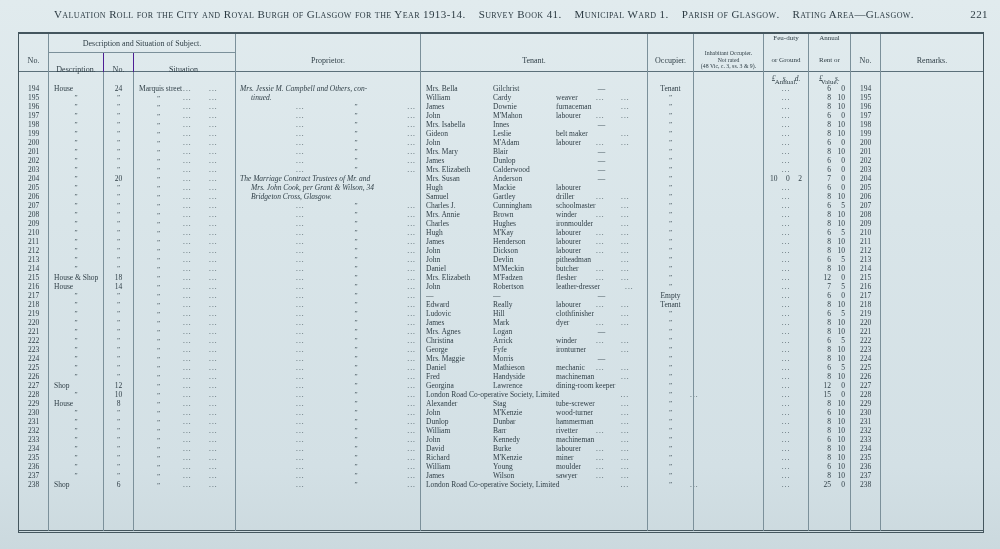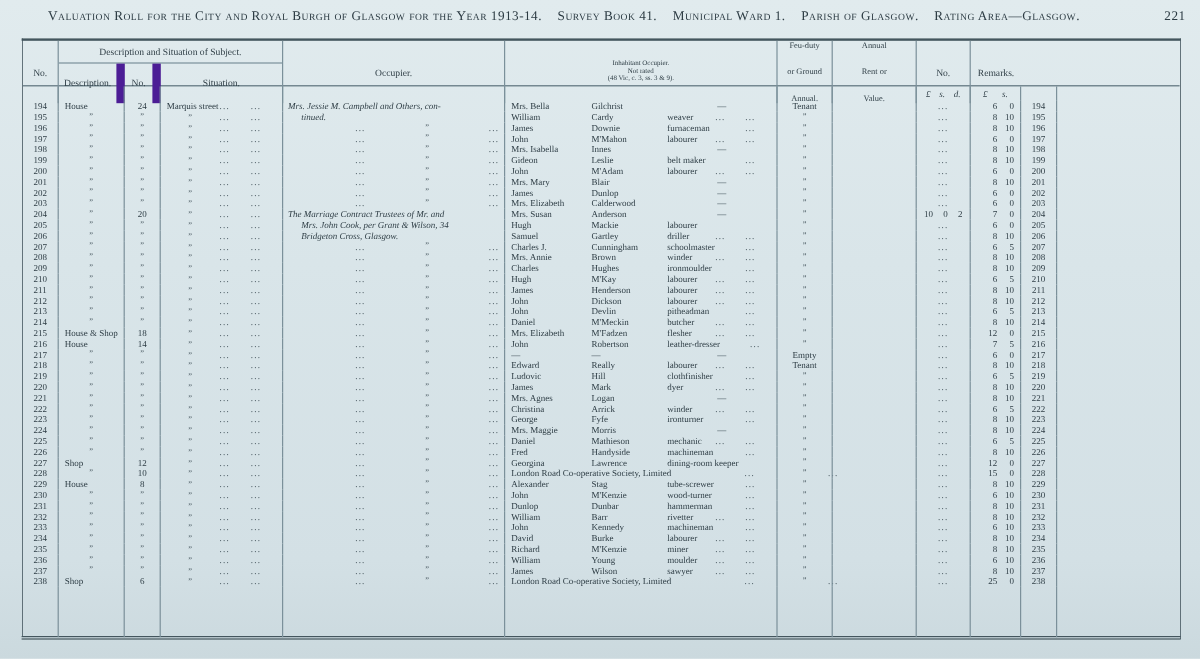--- a/index.html
+++ b/index.html
@@ -5,21 +5,21 @@
   * { margin:0; padding:0; box-sizing:border-box; }
   html,body { width:1000px; height:549px; overflow:hidden; }
   body {
     font-family: "Liberation Serif", "DejaVu Serif", serif;
     background: linear-gradient(180deg, #e1ebee 0%, #d9e5e9 40%, #d3e0e5 85%, #cbd9de 100%);
     color:#2f3e46;
     position:relative;
   }
   
   .page-header {
-    position:absolute; left:6px; right:12px; top:8px; height:16px;
+    position:absolute; left:20px; right:12px; top:8px; height:16px;
     display:flex; align-items:baseline; gap:13px;
     font-variant: small-caps;
     font-size:11px; letter-spacing:0.4px; white-space:nowrap;
     color:#2c3b43;
     padding-left:34px;
   }
   .page-header .pgnum { margin-left:auto; font-variant:normal; }
 
   
   .roll-table {
@@ -34,21 +34,21 @@
   .grid-row { display:grid; grid-template-columns: var(--cols); }
   .cell { border-right:1px solid #7b909a; position:relative; overflow:visible; }
   .cell:last-child { border-right:none; }
 
   
   .thead { height:38px; border-bottom:1px solid #5b707a; font-size:8px; }
   .th { display:flex; align-items:center; justify-content:center; text-align:center; }
   .th-group { border-right:1px solid #7b909a; display:flex; flex-direction:column; grid-column: span 3; }
   .th-group-top { height:19px; display:flex; align-items:center; justify-content:center; border-bottom:1px solid #7b909a; }
   .th-group-bot { flex:1; display:grid; grid-template-columns: 55px 30px 1fr; }
-  .th-group-bot .sub { border-right:7px solid #4c1d95; display:flex; align-items:center; justify-content:center; }
+  .th-group-bot .sub { border-right:1px solid #4c1d95; display:flex; align-items:center; justify-content:center; }
   .th-group-bot .sub:last-child { border-right:none; }
   .th-small { flex-direction:column; font-size:5.8px; line-height:6.6px; justify-content:center; }
   .th-med { flex-direction:column; font-size:7px; line-height:8px; justify-content:center;gap:14px; }
 
   
   .units-row { height:12px; font-style:italic; font-size:7.5px; }
   .units-row .cell { display:flex; align-items:center; }
   .units-feu, .units-rent { justify-content:space-around; padding:0 4px; }
 
   
@@ -103,20 +103,22 @@
   <div class="grid-row thead">
     <div class="cell th">No.</div>
     <div class="th-group">
       <div class="th-group-top">Description and Situation of Subject.</div>
       <div class="th-group-bot">
         <div class="sub">Description.</div>
         <div class="sub">No.</div>
         <div class="sub">Situation.</div>
       </div>
     </div>
+    <div class="cell th">Proprietor.</div>
+    <div class="cell th">Tenant.</div>
     <div class="cell th">Occupier.</div>
     <div class="cell th th-small">
       <span>Inhabitant Occupier.</span>
       <span>Not rated</span>
       <span>(48 Vic, c. 3, ss. 3 &amp; 9).</span>
     </div>
     <div class="cell th th-med">
       <span>Feu-duty</span>
       <span>or Ground</span>
       <span>Annual.</span>

